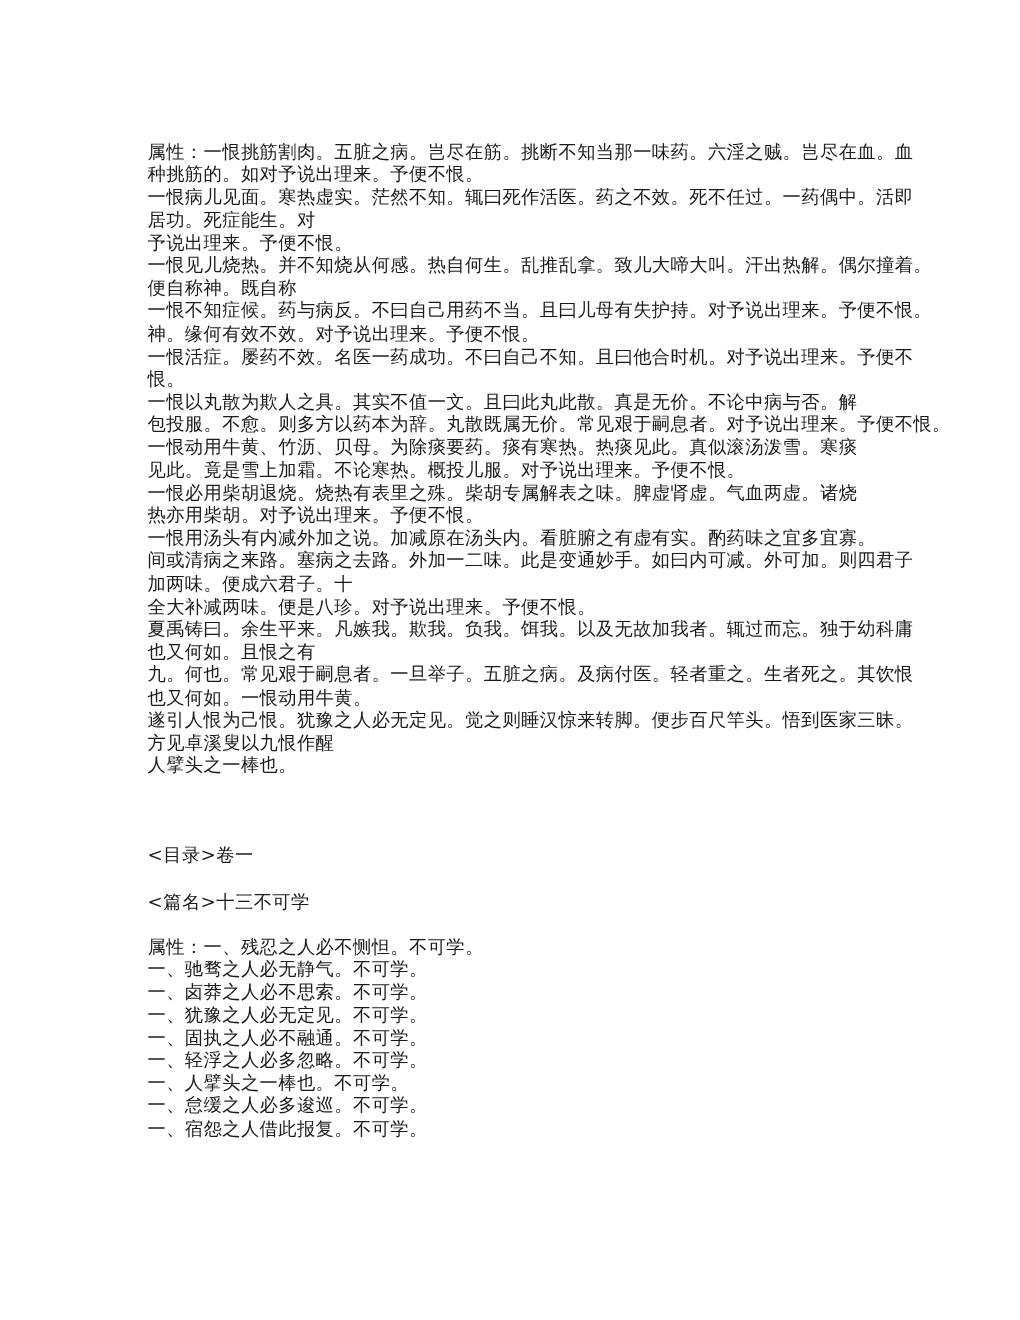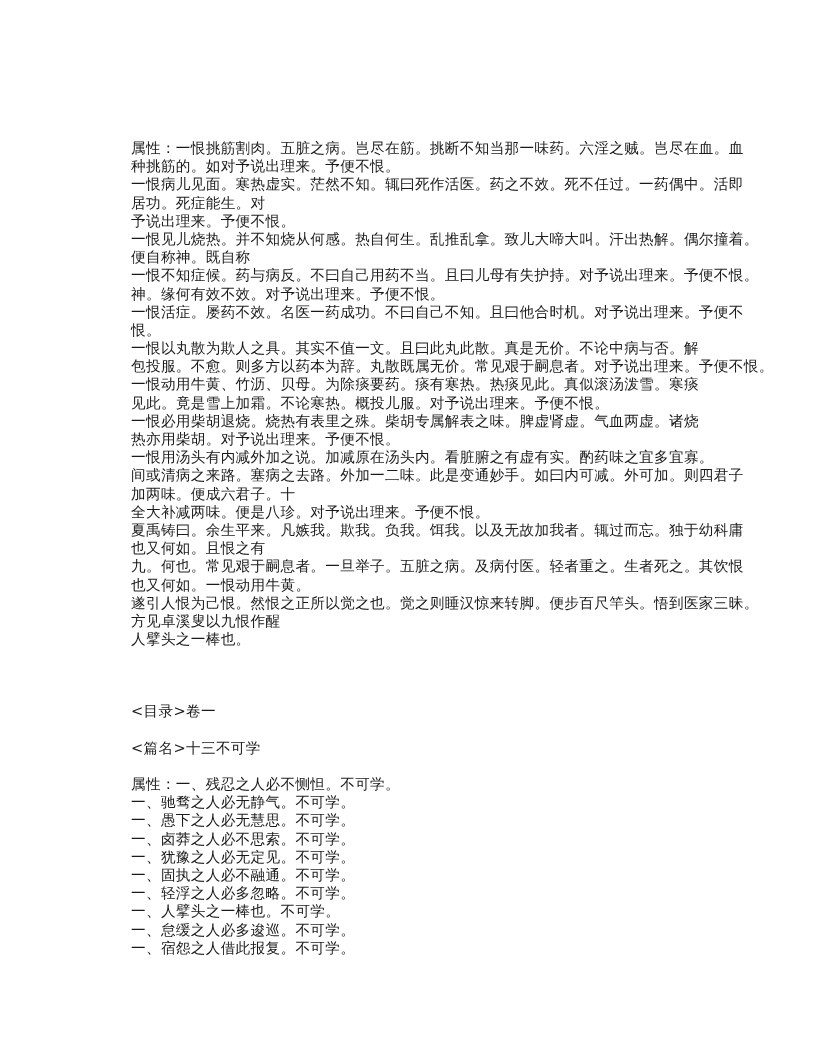--- a/index.html
+++ b/index.html
@@ -10,24 +10,23 @@
     body {
       width: 816px;
       height: 1056px;
       position: relative;
       overflow: hidden;
       font-family: "DejaVu Serif", "Liberation Serif", serif;
       color: #1a1a1a;
     }
     .page {
       position: absolute;
-      left: 131px;
+      left: 118px;
       top: 113px;
       width: 584px;
-      margin-top: 26px;
     }
     .line {
       font-size: 14.6px;
       line-height: 18.2px;
       height: 18.2px;
       white-space: nowrap;
       letter-spacing: 0.35px;
     }
     .spacer-large { height: 54px; }
     .spacer-small { height: 18.2px; }
@@ -55,36 +54,35 @@
     <div class="line">一恨必用柴胡退烧。烧热有表里之殊。柴胡专属解表之味。脾虚肾虚。气血两虚。诸烧</div>
     <div class="line">热亦用柴胡。对予说出理来。予便不恨。</div>
     <div class="line">一恨用汤头有内减外加之说。加减原在汤头内。看脏腑之有虚有实。酌药味之宜多宜寡。</div>
     <div class="line">间或清病之来路。塞病之去路。外加一二味。此是变通妙手。如曰内可减。外可加。则四君子</div>
     <div class="line">加两味。便成六君子。十</div>
     <div class="line">全大补减两味。便是八珍。对予说出理来。予便不恨。</div>
     <div class="line">夏禹铸曰。余生平来。凡嫉我。欺我。负我。饵我。以及无故加我者。辄过而忘。独于幼科庸</div>
     <div class="line">也又何如。且恨之有</div>
     <div class="line">九。何也。常见艰于嗣息者。一旦举子。五脏之病。及病付医。轻者重之。生者死之。其饮恨</div>
     <div class="line">也又何如。一恨动用牛黄。</div>
-    <div class="line">遂引人恨为己恨。然恨之正所以觉之也。觉之则睡汉惊来转脚。便步百尺竿头。悟到医家三昧。</div>
+    <div class="line">遂引人恨为己恨。犹豫之人必无定见。觉之则睡汉惊来转脚。便步百尺竿头。悟到医家三昧。</div>
     <div class="line">方见卓溪叟以九恨作醒</div>
     <div class="line">人擘头之一棒也。</div>
   </div>
 
   <div class="spacer-large"></div>
 
   <div class="line">&lt;目录&gt;卷一</div>
   <div class="spacer-small"></div>
   <div class="line">&lt;篇名&gt;十三不可学</div>
   <div class="spacer-small"></div>
 
   <div>
     <div class="line">属性：一、残忍之人必不恻怛。不可学。</div>
     <div class="line">一、驰骛之人必无静气。不可学。</div>
-    <div class="line">一、愚下之人必无慧思。不可学。</div>
     <div class="line">一、卤莽之人必不思索。不可学。</div>
     <div class="line">一、犹豫之人必无定见。不可学。</div>
     <div class="line">一、固执之人必不融通。不可学。</div>
     <div class="line">一、轻浮之人必多忽略。不可学。</div>
     <div class="line">一、人擘头之一棒也。不可学。</div>
     <div class="line">一、怠缓之人必多逡巡。不可学。</div>
     <div class="line">一、宿怨之人借此报复。不可学。</div>
   </div>
 </div>
 

